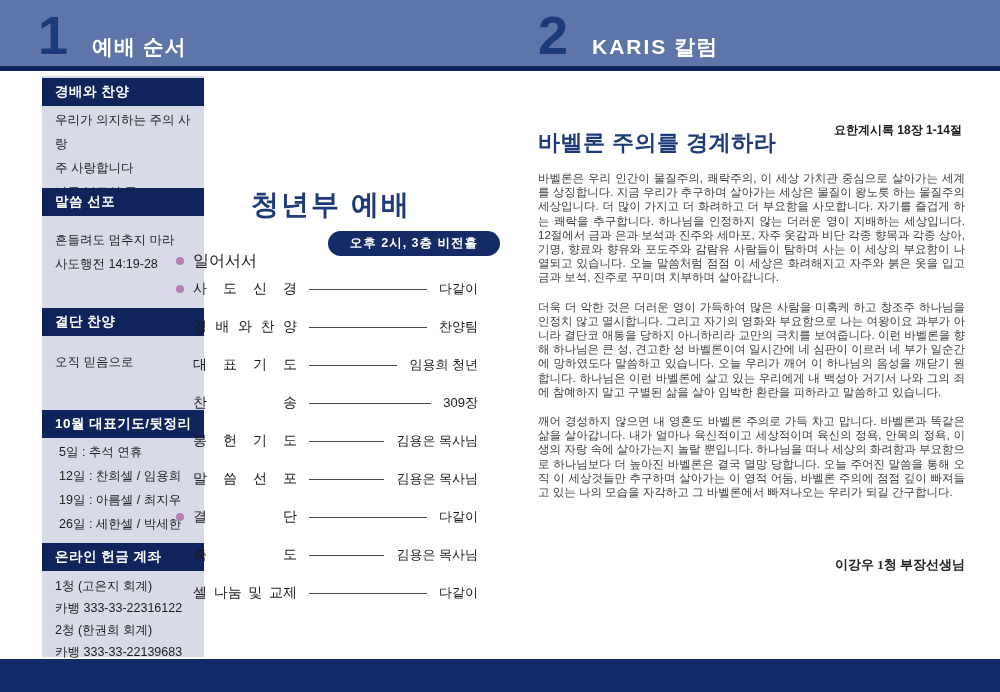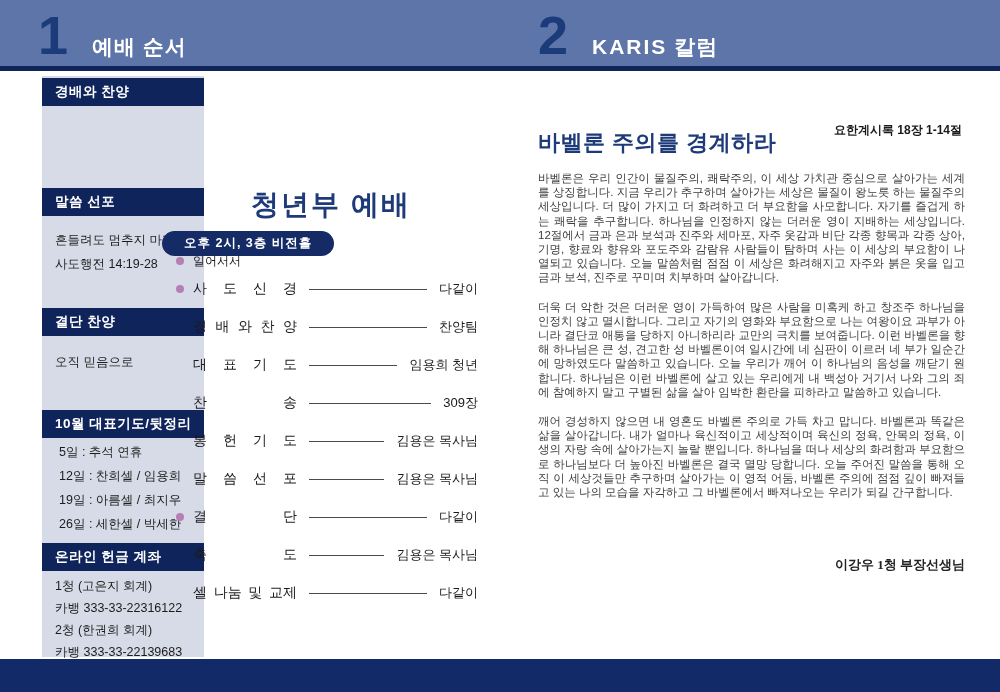--- a/index.html
+++ b/index.html
@@ -35,33 +35,33 @@
   .side-head{position:absolute;left:0;width:162px;height:28px;background:var(--navy);color:#ffffff;
              font-size:13.5px;font-weight:700;line-height:28px;padding-left:13px;letter-spacing:.5px;}
   .side-lines{position:absolute;left:13px;width:144px;font-size:12.5px;color:#1c1c1c;line-height:24px;}
   .side-lines.tight{line-height:22px;}
   .side-lines.indent{left:17px;}
 
   
   .service{position:absolute;left:162px;top:76px;width:338px;height:581px;}
   .service-title{position:absolute;left:0;top:110px;width:338px;text-align:center;
                  font-size:28px;font-weight:800;color:var(--title_navy);letter-spacing:2px;}
-  .badge-wrap{position:absolute;left:0;top:155px;width:338px;text-align:left;}
+  .badge-wrap{position:absolute;left:0;top:155px;width:338px;text-align:right;}
   .badge{display:inline-block;background:var(--badge_bg);color:#ffffff;font-size:12.5px;font-weight:700;
          letter-spacing:1px;padding:4px 22px;border-radius:13px;}
   .rows{position:absolute;left:14px;top:176px;width:302px;}
   .row{display:flex;align-items:center;height:26px;margin-bottom:12px;}
   .row .bullet{width:8px;height:8px;border-radius:50%;background:var(--bullet);margin-right:9px;flex:0 0 8px;}
   .row .bullet.hidden{background:transparent;}
   .row .label{width:104px;font-size:14px;font-weight:400;color:#1a1a1a;
               text-align:justify;text-align-last:justify;white-space:nowrap;}
   .row .rule{flex:1;border-top:1.6px solid #4a4a4a;margin:0 12px;height:0;}
   .row .value{font-size:13px;color:#1a1a1a;white-space:nowrap;}
   .row.row-stand{height:18px;margin-bottom:6px;}
-  .row.row-stand .label{font-size:12px;font-weight:400;text-align-last:left;width:auto;}
+  .row.row-stand .label{font-size:16px;font-weight:400;text-align-last:left;width:auto;}
 
   
   .article{position:absolute;left:500px;top:76px;width:500px;height:581px;}
   .article-title{position:absolute;left:38px;top:36px;font-size:22px;font-weight:800;color:var(--title_navy);letter-spacing:.5px;margin-top:16px;}
   .article-scripture{position:absolute;right:38px;top:46px;font-size:12px;font-weight:700;color:#1a1a1a;}
   .article-body{position:absolute;left:38px;top:95px;width:427px;font-size:11.5px;line-height:14.2px;
                 color:var(--body_text);text-align:justify;}
   .article-body p{margin-bottom:15px;}
   .article-byline{position:absolute;right:35px;top:480px;font-size:13px;font-weight:600;color:#222222;font-family:Liberation Serif, serif;}
 </style>
@@ -79,20 +79,25 @@
       <div class="band-number">2</div>
       <div class="band-title">
         <span class="brand">KARIS</span>
         <span>칼럼</span>
       </div>
     </div>
   </div>
 
   <div class="sidebar">
     <div class="side-head" style="top:2px">경배와 찬양</div>
+    <div class="side-lines" style="top:32px">
+      <div>우리가 의지하는 주의 사랑</div>
+      <div>주 사랑합니다</div>
+      <div>나를 부르신 주</div>
+    </div>
 
     <div class="side-head" style="top:112px">말씀 선포</div>
     <div class="side-lines" style="top:152px">
       <div>흔들려도 멈추지 마라</div>
       <div>사도행전 14:19-28</div>
     </div>
 
     <div class="side-head" style="top:232px">결단 찬양</div>
     <div class="side-lines" style="top:274px">
       <div>오직 믿음으로</div>

